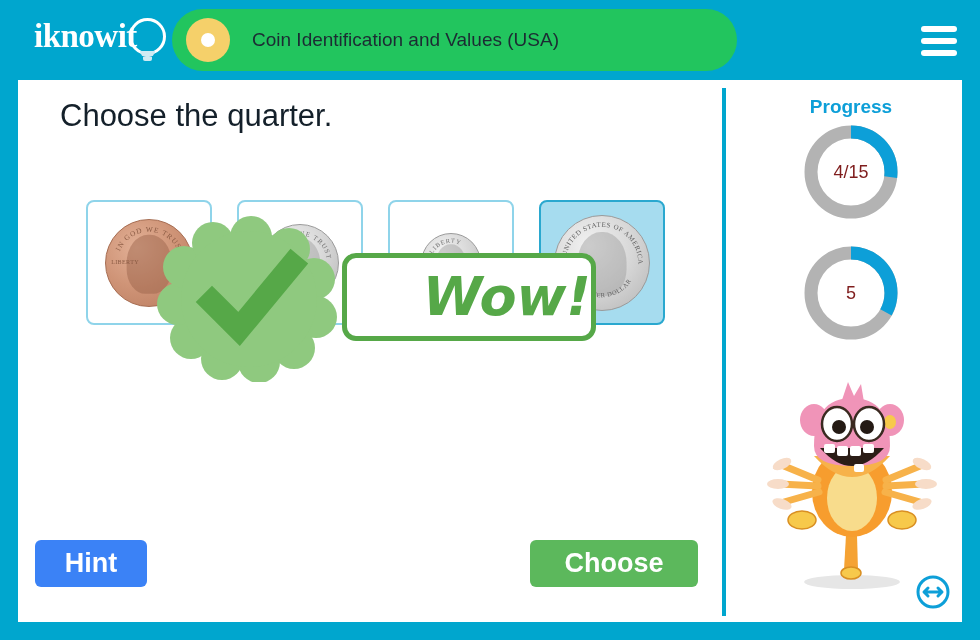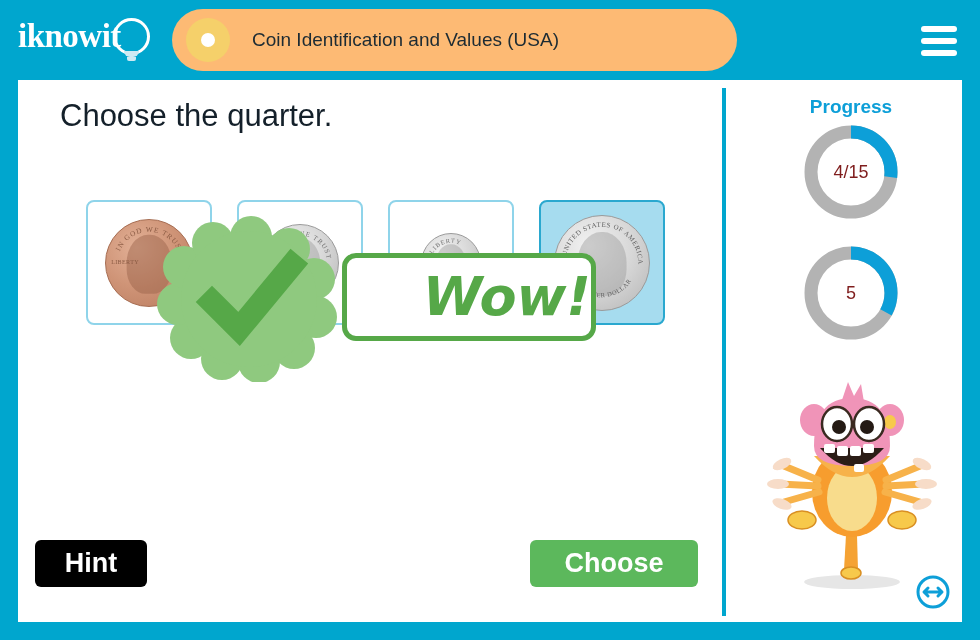--- a/index.html
+++ b/index.html
@@ -5,21 +5,21 @@
   html,body{margin:0;padding:0;}
   body{
     width:980px;height:640px;overflow:hidden;
     font-family:"Liberation Sans", sans-serif;
     background:#00a6ce;
   }
   .app{position:relative;width:980px;height:640px;background:#00a6ce;}
 
   
   .header{position:absolute;left:0;top:0;width:980px;height:80px;}
-  .logo{position:absolute;left:18px;top:14px;width:145px;height:52px;color:#fff;}
+  .logo{position:absolute;left:34px;top:14px;width:145px;height:52px;color:#fff;}
   .logo-text{
     font-family:"Liberation Serif", serif;
     font-weight:bold;font-size:33px;letter-spacing:-0.5px;
     position:absolute;left:0;top:4px;white-space:nowrap;
   }
   .logo-ring{
     position:absolute;left:95px;top:4px;width:37px;height:37px;
     border:3px solid #fff;border-radius:50%;box-sizing:border-box;
   }
   .logo-bulb{
@@ -29,21 +29,21 @@
     content:"";position:absolute;left:1px;top:0;width:15px;height:6px;
     background:#cfeaf3;border-radius:0 0 7px 7px;
   }
   .logo-bulb:after{
     content:"";position:absolute;left:4px;top:6px;width:9px;height:4px;
     background:#cfeaf3;border-radius:0 0 2px 2px;
   }
 
   .title-pill{
     position:absolute;left:172px;top:9px;width:565px;height:62px;
-    background:#fdba74;border-radius:31px;text-align:right;
+    background:#22c55e;border-radius:31px;text-align:right;
   }
   .title-dot{
     position:absolute;left:14px;top:9px;width:44px;height:44px;
     background:#f5d06a;border-radius:50%;
   }
   .title-dot:after{
     content:"";position:absolute;left:15px;top:15px;width:14px;height:14px;
     background:#fff;border-radius:50%;
   }
   .title-text{
@@ -126,21 +126,21 @@
     position:absolute;left:0;top:0;width:100%;height:78px;line-height:78px;
     text-align:right;font-style:italic;font-weight:bold;font-size:54px;
     color:#56a848;font-family:"DejaVu Sans", sans-serif;
   }
   .badge{position:absolute;left:0;top:0;width:190px;height:175px;}
   .badge svg{display:block;width:190px;height:175px;}
 
   
   .hint-btn{
     position:absolute;left:35px;top:540px;width:112px;height:47px;
-    background:#000000;border:none;border-radius:6px;color:#fff;
+    background:#3b82f6;border:none;border-radius:6px;color:#fff;
     font-size:27px;font-weight:bold;cursor:pointer;padding:0;
     font-family:"Liberation Sans", sans-serif;
   }
   .submit-btn{
     position:absolute;left:530px;top:540px;width:168px;height:47px;
     background:#5cb85c;border:none;border-radius:6px;color:#fff;
     font-size:27px;font-weight:bold;cursor:pointer;padding:0;
     font-family:"Liberation Sans", sans-serif;
   }
 

